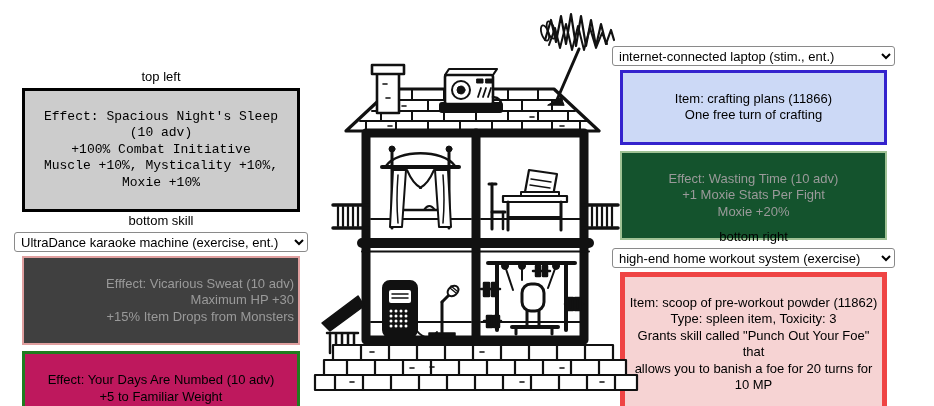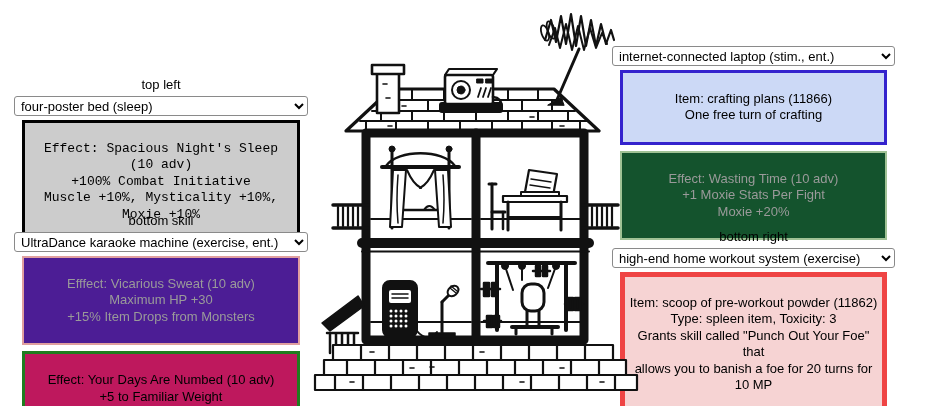--- a/index.html
+++ b/index.html
@@ -15,38 +15,35 @@
     display:block;width:100%;height:20px;font-size:13px;font-family:"Liberation Sans",sans-serif;
     border:1px solid #8a8a8a;border-radius:3px;background:#fff;color:#000;margin-bottom:4px;padding:0 2px;
   }
   .info-box{
     margin:0 8px;white-space:pre-line;text-align:center;
     font-size:13px;line-height:16.4px;padding:18px 4px;
   }
   .box-gray        {background:#cccccc;border:3px solid #000000;color:#000000;font-family:Liberation Mono, monospace;}
   .box-blue        {background:#ccd9f6;border:3px solid #3423cd;color:#000000;}
   .box-green-muted {background:#14532d;border:2px solid #a0c295;color:#9a9a9a;}
-  .box-pink-muted  {background:#4c1d95;border:2px solid #e09f9f;color:#9a9a9a;}
+  .box-pink-muted  {background:#404040;border:2px solid #e09f9f;color:#9a9a9a;text-align:right;}
   .box-green-strong{background:#be185d;border:3px solid #1f7d1f;color:#000000;margin-top:6px;}
   .box-red         {background:#f6d3d3;border:5px solid #ef4444;color:#000000;}
-  #p-tl{left:14px;top:77px;width:294px;}
+  #p-tl{left:14px;top:69px;width:294px;}
   #p-bl{left:14px;top:213px;width:294px;}
   #p-tr{left:612px;top:46px;width:283px;}
   #p-br{left:612px;top:229px;width:283px;}
   #house{position:absolute;left:300px;top:0;width:345px;height:406px;}
   svg *{vector-effect:non-scaling-stroke;}
 </style>
 </head>
 <body>
 
 <section class="panel" id="p-tl">
   <div class="panel-label">top left</div>
-  <select class="device-select">
-    <option>four-poster bed (sleep)</option>
-  </select>
   <div class="info-box box-gray">Effect: Spacious Night's Sleep (10 adv)
 +100% Combat Initiative
 Muscle +10%, Mysticality +10%, Moxie +10%</div>
 </section>
 
 <section class="panel" id="p-bl">
   <div class="panel-label">bottom skill</div>
   <select class="device-select">
     <option>UltraDance karaoke machine (exercise, ent.)</option>
   </select>

